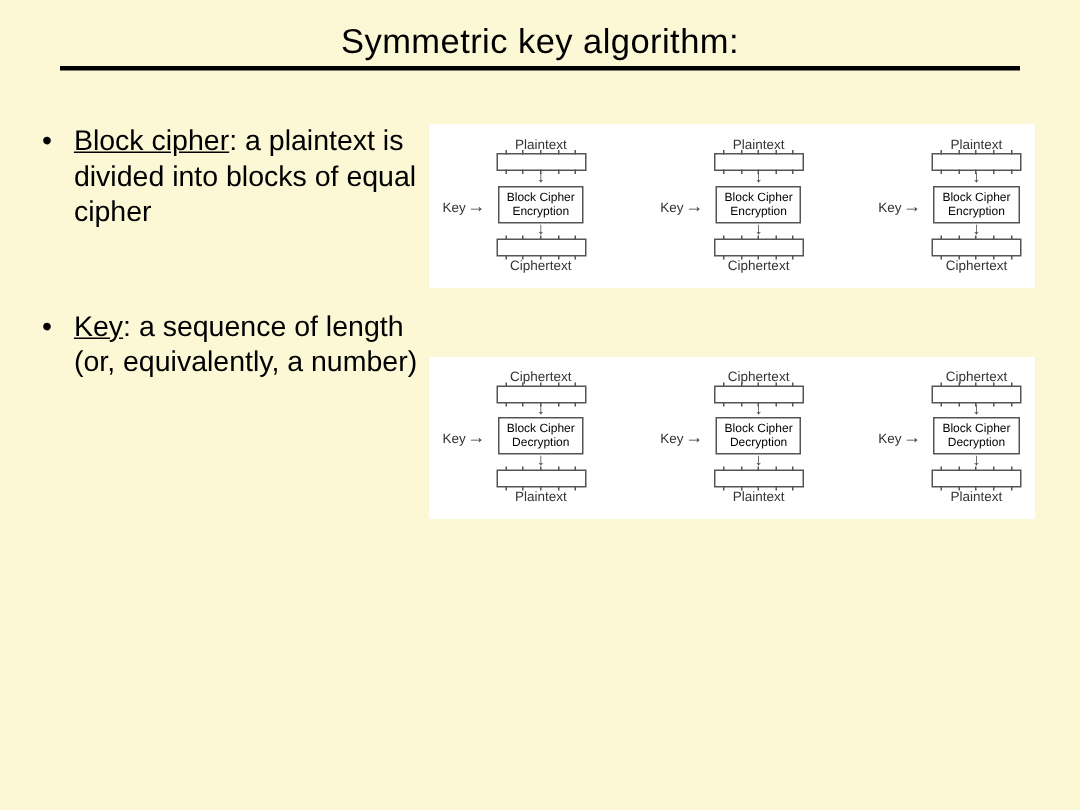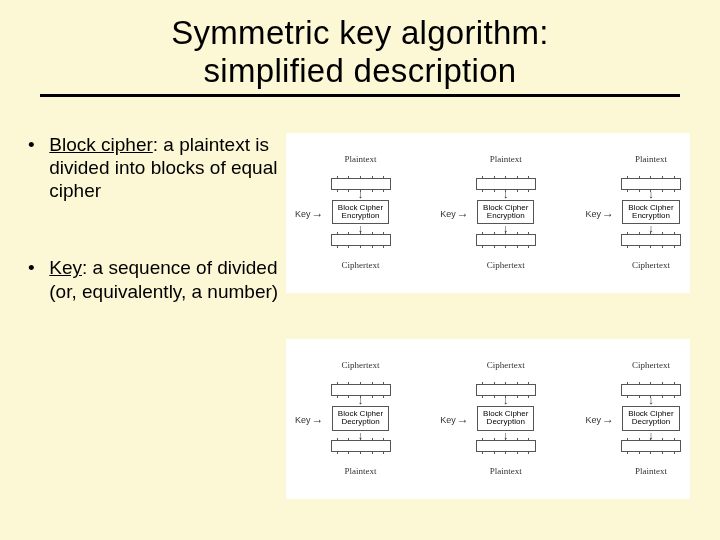--- a/index.html
+++ b/index.html
@@ -1,60 +1,59 @@
 <!DOCTYPE html>
 <html><head>
 <meta charset="utf-8">
 <style>
   html,body{margin:0;padding:0}
   body{width:720px;height:540px;background:#fcf7d5;font-family:Arial,Helvetica,sans-serif;color:#000;position:relative}
   .title-wrap{text-align:center;padding-top:14px}
-  .title{font-size:33px;line-height:1.15;display:inline-block;letter-spacing:.3px}
+  .title{font-size:23px;line-height:1.15;display:inline-block;letter-spacing:.3px}
   .hr{height:3px;background:#000;margin:4px 40px 0 40px}
   .content{display:flex;padding:36px 0 0 28px}
   .left{width:258px;font-size:19px;line-height:1.22}
   .left .bi{margin-bottom:54px}
   .left .bull{display:inline-block;width:16px;vertical-align:top}
   .left .txt{display:inline-block;width:230px;vertical-align:top}
   .u{text-decoration:underline}
   .right{flex:1;display:flex;flex-direction:column;gap:46px;padding-right:30px}
   .panel{background:#fff;border:1px solid #fff;padding:6px 8px 8px 8px;display:flex;justify-content:space-between}
   .unit{display:flex;align-items:center;gap:6px}
   .col{display:flex;flex-direction:column;align-items:center}
-  .lbl{font-size:9px;color:#333;font-family:Liberation Serif, serif;margin:14px 0}
+  .lbl{font-size:9px;color:#333;font-family:Liberation Sans, sans-serif;margin:1px 0}
   .bar{width:58px;height:10px;border:1px solid #555;background:#fff;position:relative}
   .ticks{position:absolute;top:-3px;left:0;right:0;display:flex;justify-content:space-around}
   .ticks i{width:1px;height:3px;background:#555;display:block}
   .ticksb{position:absolute;bottom:-3px;left:0;right:0;display:flex;justify-content:space-around}
   .ticksb i{width:1px;height:3px;background:#555;display:block}
   .box{border:1px solid #555;padding:3px 5px;font-size:8px;line-height:1.05;text-align:center;max-width:62px}
   .arD{font-size:11px;line-height:.7;color:#333;margin:1px 0}
   .key{font-size:9px;color:#333}
   .arR{font-size:12px;color:#333;margin:0 1px}
 </style>
 </head>
 <body>
 
 <div class="title-wrap">
   <div class="title">
     <span>Symmetric key algorithm:</span><br>
-    <span>simplified description</span>
   </div>
 </div>
 <div class="hr"></div>
 
 <div class="content">
   <div class="left">
     <div class="bi">
       <span class="bull">•</span>
       <span class="txt"><span class="u">Block cipher</span><span>: a plaintext is divided into blocks of equal cipher</span></span>
     </div>
     <div class="bi">
       <span class="bull">•</span>
-      <span class="txt"><span class="u">Key</span><span style="white-space:pre-line">: a sequence of divided
+      <span class="txt"><span class="u">Key</span><span style="white-space:pre-line">: a sequence of length
 (or, equivalently, a number)</span></span>
     </div>
   </div>
 
   <div class="right">
     <div class="panel">
 
       <div class="unit">
         <div><span class="key">Key</span><span class="arR">→</span></div>
         <div class="col">

